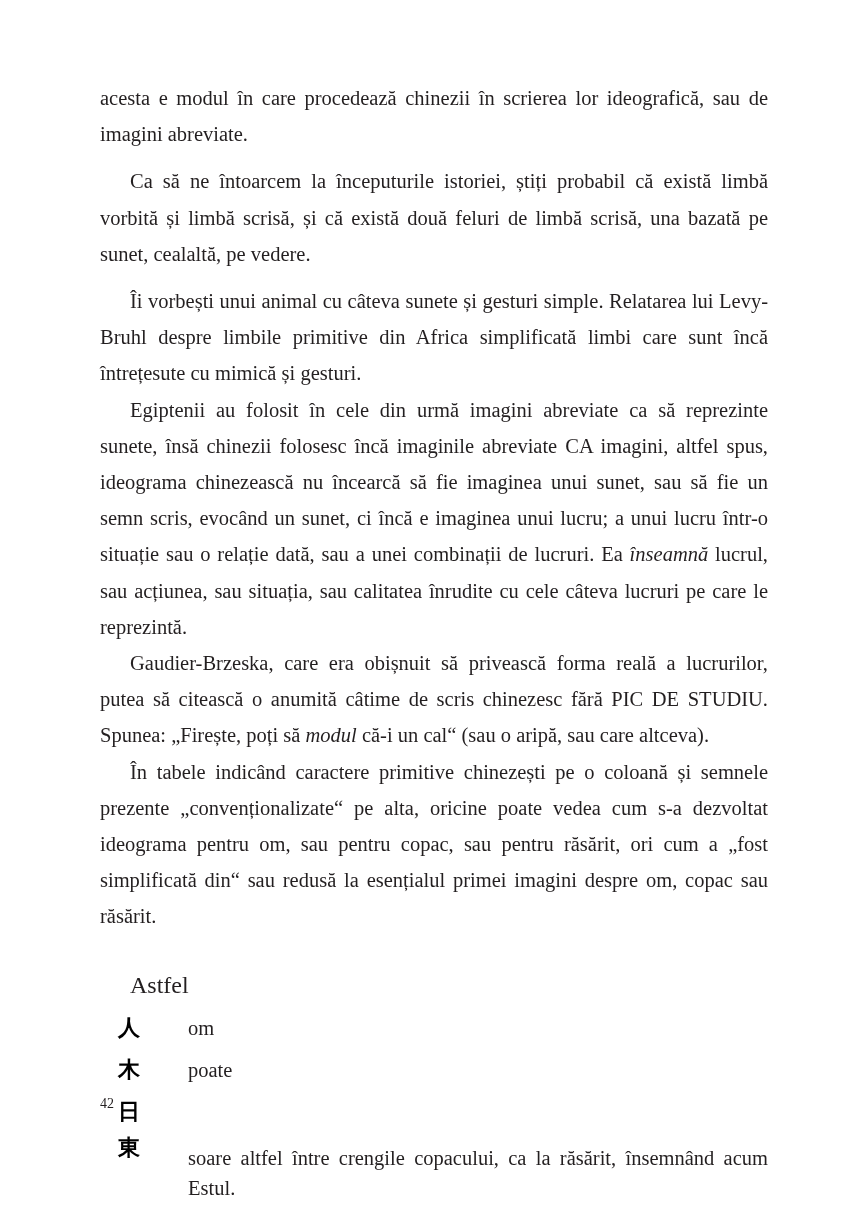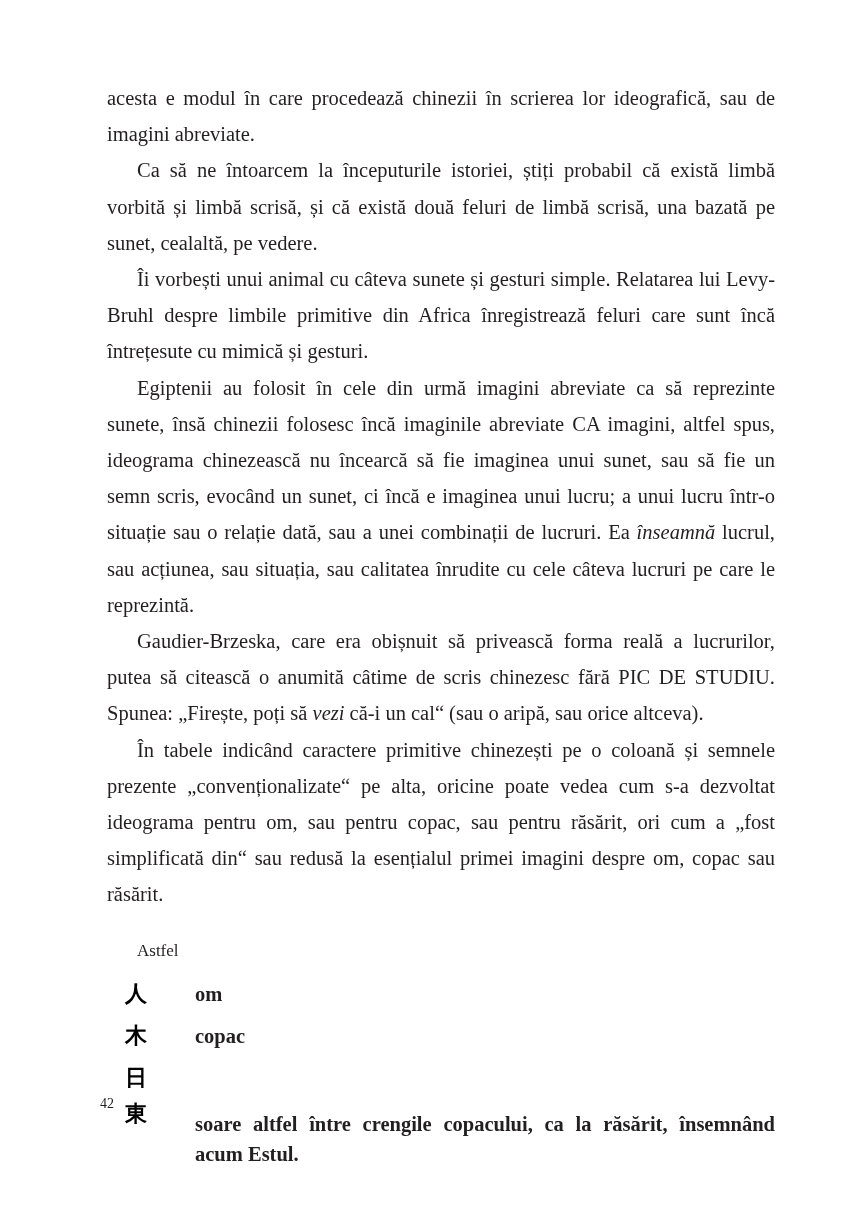--- a/index.html
+++ b/index.html
@@ -10,43 +10,44 @@
     body {
       width: 856px;
       height: 1211px;
       position: relative;
       overflow: hidden;
       font-family: "Liberation Serif", "DejaVu Serif", serif;
       color: #231f20;
     }
     .page {
       position: absolute;
-      left: 107px;
+      left: 100px;
       top: 80px;
       width: 668px;
     }
     p.body-para {
       margin: 0;
       font-size: 20.5px;
       line-height: 36.2px;
       text-align: justify;
       text-indent: 30px;
       hyphens: manual;
     }
     p.body-para.noindent {
       text-indent: 0;
     }
     p.body-para.gap-before {
+      margin-top: 11px;
     }
     em.ital {
     }
     .astfel {
-      margin-top: 20px;
+      margin-top: 32px;
       margin-left: 30px;
-      font-size: 17px;
+      font-size: 24px;
       line-height: 36px;
       font-family: Liberation Serif, serif;
     }
     .glyph-list {
       margin-top: 4px;
     }
     .glyph-row {
       display: flex;
       align-items: flex-start;
       margin-left: 18px;
@@ -61,21 +62,20 @@
       color: #000;
     }
     .glyph-row:last-child .glyph {
       line-height: 30px;
     }
     .glyph-meaning {
       flex: 1;
       font-size: 20.5px;
       line-height: 42px;
       text-align: justify;
-      font-weight: bold;
     }
     .glyph-row:last-child .glyph-meaning {
       line-height: 30px;
       padding-top: 10px;
     }
     .page-number {
       position: absolute;
       left: 100px;
       top: 1090px;
       font-size: 14px;
@@ -84,38 +84,38 @@
   </style>
 </head>
 <body>
 
 <div class="page">
 
   <p class="body-para noindent">acesta e modul în care procedează chinezii în scrierea lor ideografică, sau de imagini abreviate.</p>
 
   <p class="body-para gap-before">Ca să ne întoarcem la începuturile istoriei, știți probabil că există limbă vorbită și limbă scrisă, și că există două feluri de limbă scrisă, una bazată pe sunet, cealaltă, pe vedere.</p>
 
-  <p class="body-para gap-before">Îi vorbești unui animal cu câteva sunete și gesturi simple. Relatarea lui Levy-Bruhl despre limbile primitive din Africa înregistrează feluri care sunt încă întrețesute cu mimică și gesturi.</p>
+  <p class="body-para gap-before">Îi vorbești unui animal cu câteva sunete și gesturi simple. Relatarea lui Levy-Bruhl despre limbile primitive din Africa simplificată limbi care sunt încă întrețesute cu mimică și gesturi.</p>
 
   <p class="body-para"><span>Egiptenii au folosit în cele din urmă imagini abreviate ca să reprezinte sunete, însă chinezii folosesc încă imaginile abreviate CA imagini, altfel spus, ideograma chinezească nu încearcă să fie imaginea unui sunet, sau să fie un semn scris, evocând un sunet, ci încă e imaginea unui lucru; a unui lucru într-o situație sau o relație dată, sau a unei combinații de lu­cruri. Ea </span><em class="ital">înseamnă</em><span> lucrul, sau acțiunea, sau situația, sau calitatea înrudite cu cele câteva lucruri pe care le reprezintă.</span></p>
 
-  <p class="body-para"><span>Gaudier-Brzeska, care era obișnuit să privească forma reală a lucrurilor, putea să citească o anumită câtime de scris chinezesc fără PIC DE STUDIU. Spunea: „Firește, poți să </span><em class="ital">vezi</em><span> că-i un cal“ (sau o aripă, sau orice altceva).</span></p>
+  <p class="body-para"><span>Gaudier-Brzeska, care era obișnuit să privească forma reală a lucrurilor, putea să citească o anumită câtime de scris chinezesc fără PIC DE STUDIU. Spunea: „Firește, poți să </span><em class="ital">modul</em><span> că-i un cal“ (sau o aripă, sau care altceva).</span></p>
 
   <p class="body-para">În tabele indicând caractere primitive chinezești pe o coloană și semnele prezente „convenționalizate“ pe alta, oricine poate vedea cum s-a dezvol­tat ideograma pentru om, sau pentru copac, sau pentru răsărit, ori cum a „fost simplificată din“ sau redusă la esențialul primei imagini despre om, copac sau răsărit.</p>
 
   <div class="astfel">Astfel</div>
 
   <div class="glyph-list">
     <div class="glyph-row">
       <span class="glyph">人</span>
       <span class="glyph-meaning">om</span>
     </div>
     <div class="glyph-row">
       <span class="glyph">木</span>
-      <span class="glyph-meaning">copac</span>
+      <span class="glyph-meaning">poate</span>
     </div>
     <div class="glyph-row">
       <span class="glyph">日</span>
     </div>
     <div class="glyph-row">
       <span class="glyph">東</span>
       <span class="glyph-meaning">soare altfel între crengile copacului, ca la răsărit, însemnând acum Estul.</span>
     </div>
   </div>
 

